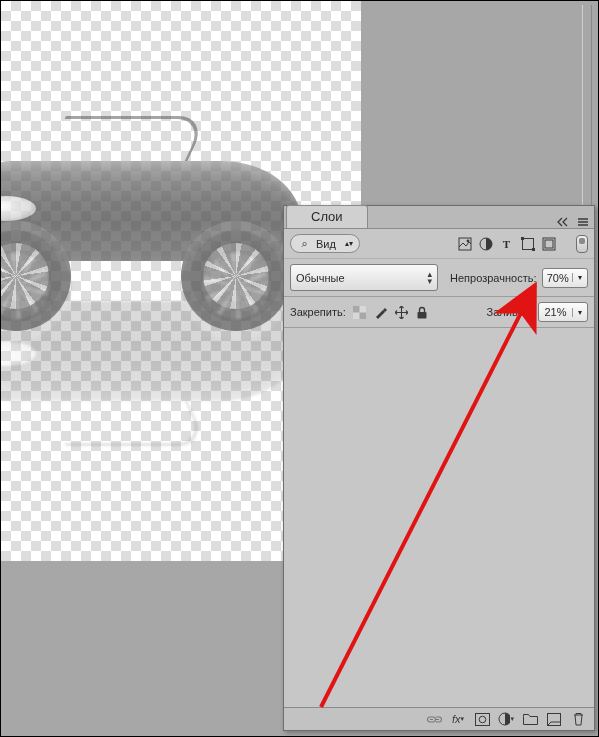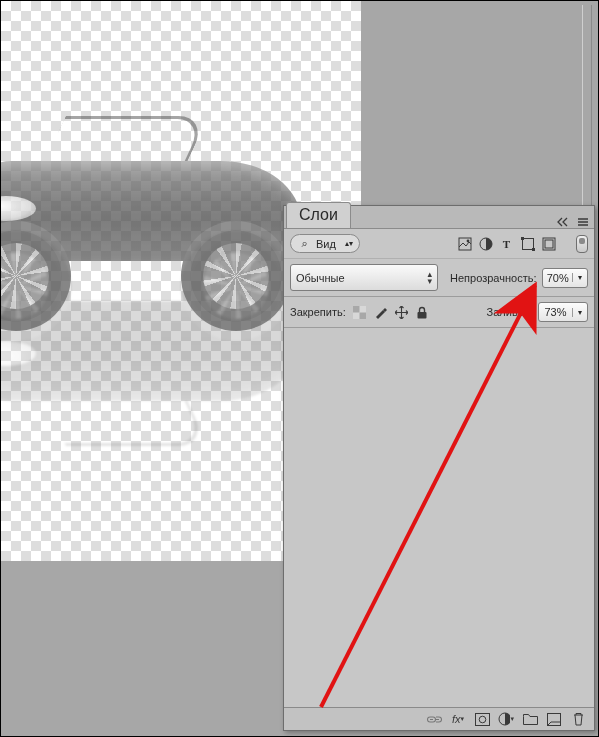--- a/index.html
+++ b/index.html
@@ -23,21 +23,21 @@
   .car .grill{position:absolute;left:0;top:165px;width:50px;height:30px;border-radius:10px;background:repeating-linear-gradient(180deg,#111 0 3px,#333 3px 6px);}
   .car .light{position:absolute;left:5px;top:135px;width:60px;height:25px;border-radius:50%;background:radial-gradient(ellipse at 40% 40%,#fafafa,#bdbdbd 60%,#555);}
   .reflection{position:absolute;left:-30px;top:330px;width:360px;height:170px;transform:scaleY(-1);filter:opacity(.22) blur(1px);}
   
   .bottom-fill{position:absolute;left:0;top:560px;right:0;bottom:0;background:#a7a7a7;}
   .right-fill{position:absolute;top:0;bottom:0;right:0;width:214px;background:#a7a7a7;}
   .inner-border{position:absolute;top:4px;bottom:10px;right:6px;width:8px;border-right:1px solid #8a8a8a;border-left:1px solid #cfcfcf;}
   
   .panel{position:absolute;left:282px;top:204px;width:310px;height:524px;background:#c7c7c7;border:1px solid #6d6d6d;box-shadow:2px 2px 5px rgba(0,0,0,.3);}
   .panel-tabbar{height:22px;display:flex;align-items:flex-end;border-bottom:1px solid #8b8b8b;background:#b9b9b9;}
-  .tab{padding:3px 12px 4px;border:1px solid #8b8b8b;border-bottom:none;background:#d0d0d0;margin-left:2px;border-radius:3px 3px 0 0;font-size:16px;}
+  .tab{padding:3px 24px 4px;border:1px solid #8b8b8b;border-bottom:none;background:#d0d0d0;margin-left:2px;border-radius:3px 3px 0 0;font-size:13px;}
   .tabbar-right{margin-left:auto;display:flex;gap:6px;padding-right:4px;align-items:center;}
   .mini-btn{width:14px;height:12px;display:flex;align-items:center;justify-content:center;color:#3a3a3a;}
   .row{display:flex;align-items:center;gap:6px;padding:5px 6px;border-bottom:1px solid #b0b0b0;}
   .row2{border-bottom:1px solid #9c9c9c;}
   .search-pill{display:flex;align-items:center;gap:4px;padding:1px 6px;border:1px solid #8a8a8a;border-radius:10px;background:#dcdcdc;width:56px;}
   .search-pill .drop{margin-left:auto;}
   .icon{width:15px;height:15px;display:inline-flex;align-items:center;justify-content:center;}
   .row .spacer{flex:1;}
   .sq{width:16px;height:16px;border:1px solid #6f6f6f;background:#d8d8d8;display:flex;align-items:center;justify-content:center;border-radius:2px;}
   .select{display:flex;align-items:center;justify-content:space-between;width:150px;height:19px;padding:3px 5px;border:1px solid #7d7d7d;border-radius:3px;
@@ -189,21 +189,21 @@
         </span>
       <span class="icon">
           <svg width="12" height="13">
             <rect x="1.5" y="6" width="9" height="6.5" rx="1" fill="#3a3a3a"></rect>
             <path d="M3.5 6 V4 a2.5 2.5 0 0 1 5 0 V6" stroke="#3a3a3a" stroke-width="1.4" fill="none"></path>
           </svg>
         </span>
       <div class="spacer"></div>
       <span class="lbl">Заливка:</span>
       <div class="numbox">
-        <span>73%</span>
+        <span>21%</span>
         <div class="dd">▾</div>
       </div>
     </div>
 
 
     <div class="panel-footer">
       <span class="ficon disabled">
           <svg width="15" height="11">
             <path d="M3 5.5a2.5 2.5 0 0 1 0-0 h3M12 5.5h-3M3 3h3a2.5 2.5 0 0 1 0 5H3a2.5 2.5 0 0 1 0-5zM9 3h3a2.5 2.5 0 0 1 0 5H9" stroke="#3a3a3a" stroke-width="1.1" fill="none"></path>
           </svg>

